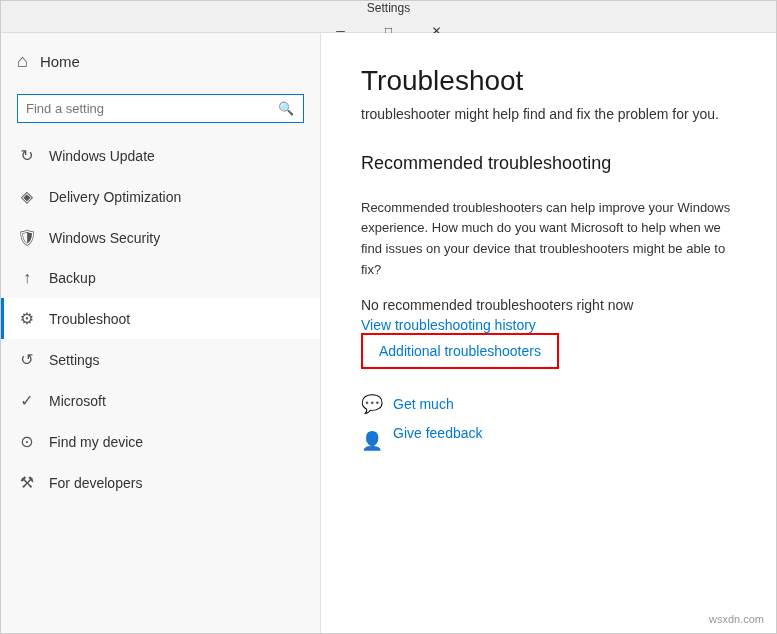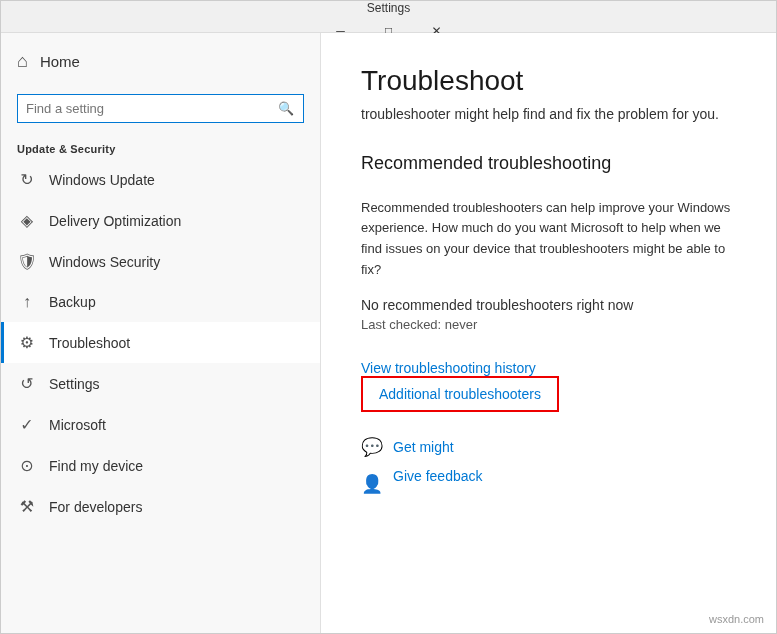--- a/index.html
+++ b/index.html
@@ -258,21 +258,20 @@
       <div class="sidebar-home">
         <span class="sidebar-home-icon">⌂</span>
         <span class="sidebar-home-label">Home</span>
       </div>
 
       <div class="search-box">
         <input class="search-input" type="text" placeholder="Find a setting" style="">
         <span class="search-icon-wrap">🔍</span>
       </div>
 
-      <div class="section-label">Update &amp; Security</div>
 
       <div class="nav-item">
         <span class="nav-icon">↻</span>
         <span>Windows Update</span>
       </div>
       <div class="nav-item">
         <span class="nav-icon">◈</span>
         <span>Delivery Optimization</span>
       </div>
       <div class="nav-item">
@@ -308,31 +307,30 @@
     <div class="main-wrapper">
       <div class="main-content">
         <h1 class="page-title">Troubleshoot</h1>
         <p class="page-subtitle">troubleshooter might help find and fix the problem for you.</p>
 
         <h2 class="section-title">Recommended troubleshooting</h2>
         <p class="section-desc">Recommended troubleshooters can help improve your Windows experience. How much do you want Microsoft to help when we find issues on your device that troubleshooters might be able to fix?</p>
 
 
         <p class="no-troubleshooters">No recommended troubleshooters right now</p>
-        <p class="last-checked">Last checked: never</p>
 
         <a class="link-blue">View troubleshooting history</a>
 
         <div class="additional-troubleshooters-box">
           <a class="additional-troubleshooters-link">Additional troubleshooters</a>
         </div>
 
         <div class="help-item">
           <span class="help-icon">💬</span>
-          <a class="link-blue" style="margin-bottom:0">Get might</a>
+          <a class="link-blue" style="margin-bottom:0">Get much</a>
         </div>
         <div class="help-item">
           <span class="help-icon">👤</span>
           <a class="link-blue" style="margin-bottom:16px">Give feedback</a>
         </div>
       </div>
       <span class="watermark">wsxdn.com</span>
     </div>
   </div>
 </div>

